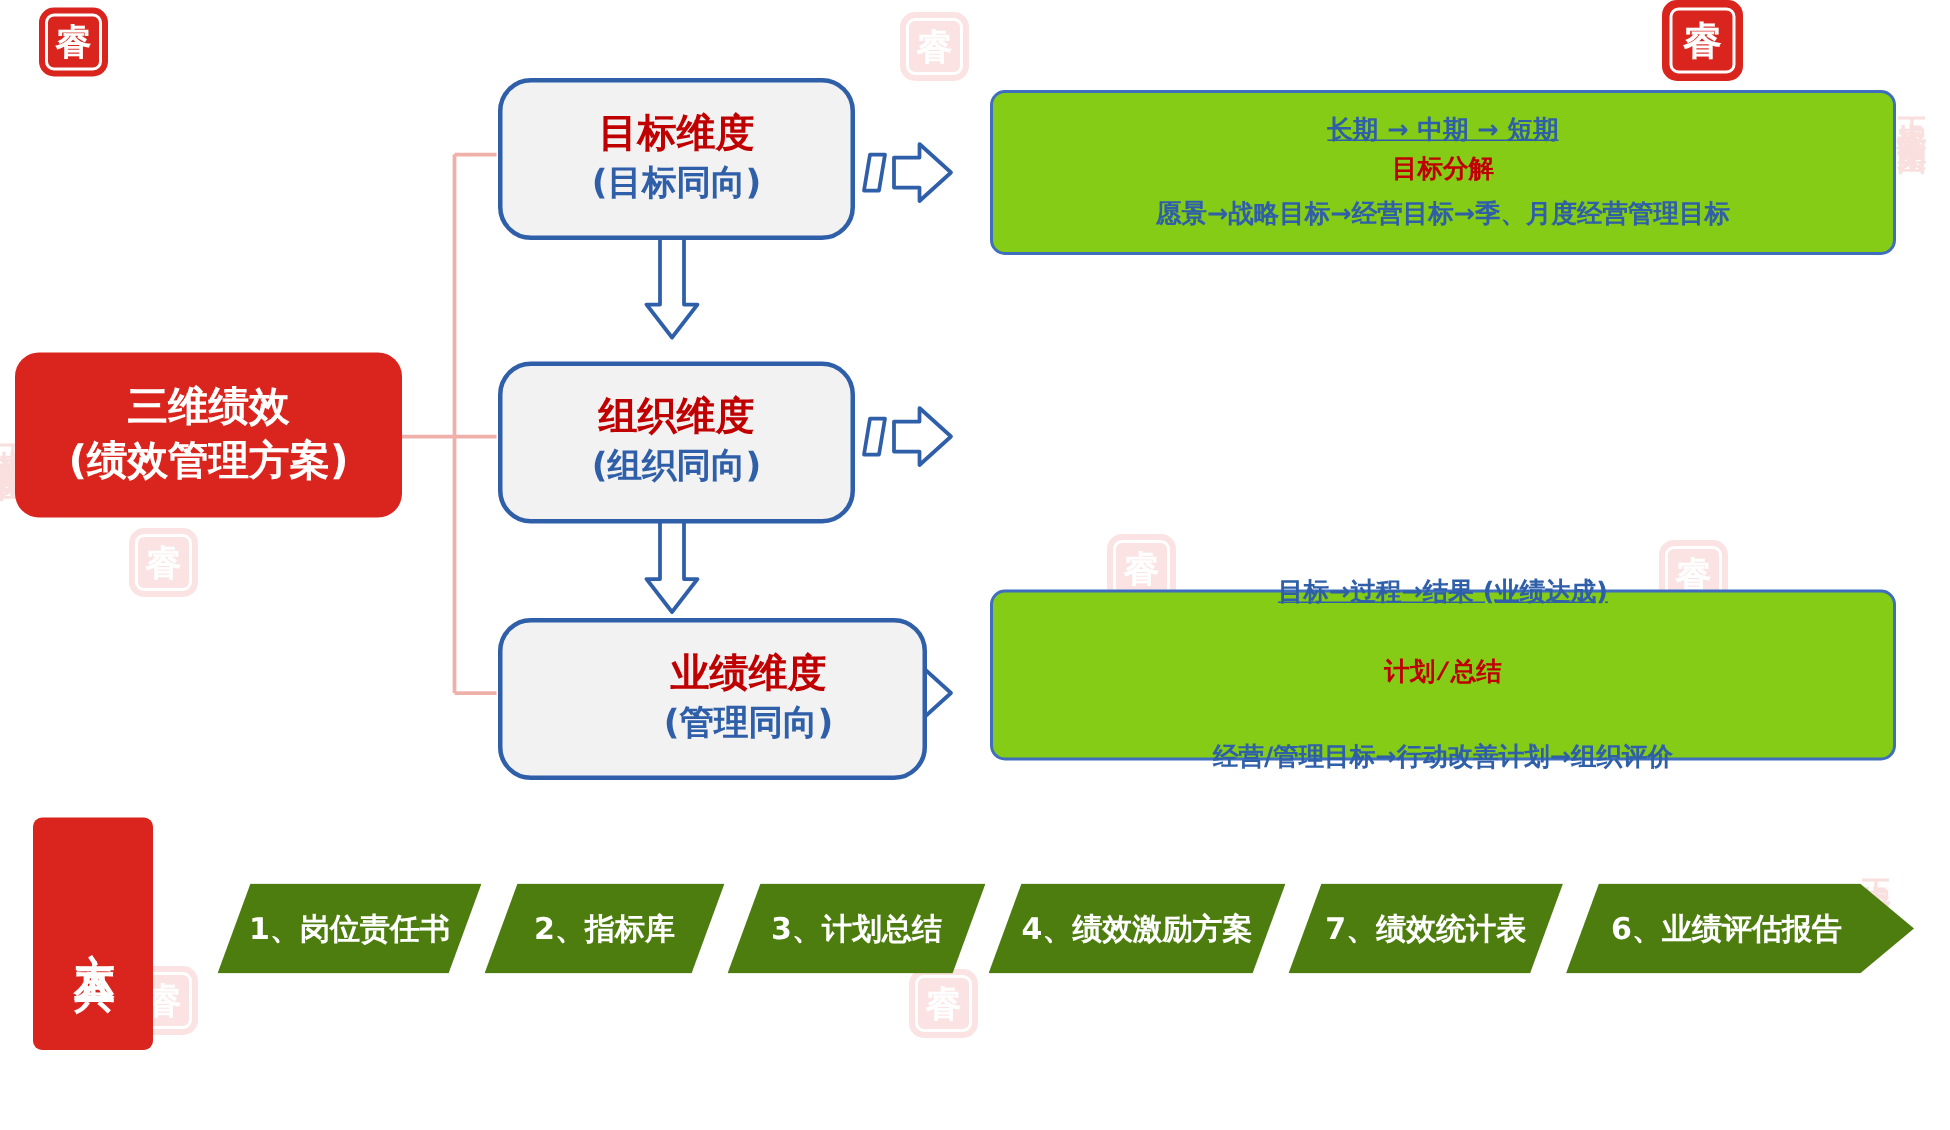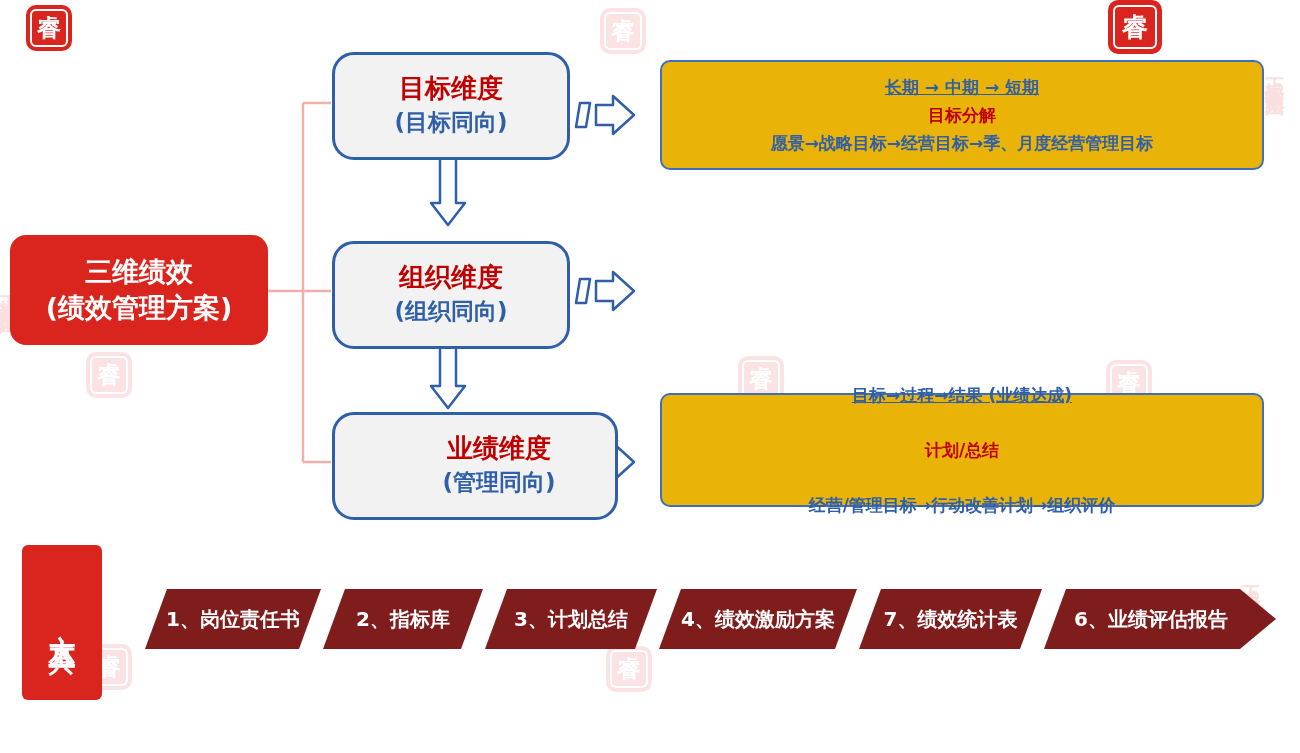--- a/index.html
+++ b/index.html
@@ -34,37 +34,37 @@
     background:#f2f2f2;border:3px solid #2e5fa8;border-radius:22px;
     display:flex;flex-direction:column;align-items:center;justify-content:center;
     text-align:center;line-height:1.3;
   }
   .dim .t{color:#c00000;font-weight:bold;font-size:26px;font-family:Liberation Mono, monospace;}
   .dim .s{color:#2e5fa8;font-weight:bold;font-size:23px;}
   .dim1{top:52px;} .dim2{top:241px;} .dim3{top:412px;padding-left:48px;}
   
   .detail{
     position:absolute;left:660px;width:604px;z-index:2;box-sizing:border-box;
-    background:#eab308;border:2px solid #3f6ebf;border-radius:10px;
+    background:#84cc16;border:2px solid #3f6ebf;border-radius:10px;
     display:flex;flex-direction:column;align-items:center;justify-content:center;
     text-align:center;line-height:1.65;font-weight:bold;font-size:17px;
   }
   .detail .flow{color:#2e5fa8;text-decoration:underline;}
-  .detail .kw{color:#c00000;}
+  .detail .kw{color:#c00000;font-family:Liberation Mono, monospace;}
   .detail .chain{color:#2e5fa8;}
   .det1{top:60px;height:110px;} .det2{top:234px;height:113px;} .det3{top:393px;height:114px;gap:27px;}
   
   .tools-label{
     position:absolute;left:22px;top:545px;width:80px;height:155px;z-index:2;
     background:#d9251d;border-radius:6px;color:#fff;font-weight:bold;font-size:27px;
     display:flex;align-items:center;justify-content:center;
     writing-mode:vertical-rl;text-orientation:upright;letter-spacing:5px;
   }
   .tool{
-    position:absolute;top:589px;height:60px;z-index:2;background:#7f1d1d;color:#fff;
+    position:absolute;top:589px;height:60px;z-index:2;background:#4d7c0f;color:#fff;
     font-weight:bold;font-size:20px;display:flex;align-items:center;justify-content:center;
     clip-path:polygon(22px 0, 100% 0, calc(100% - 22px) 100%, 0 100%);
     text-align:center;
   }
   .tool.arrow{
     clip-path:polygon(22px 0, calc(100% - 36px) 0, 100% 50%, calc(100% - 36px) 100%, 0 100%);
     padding-right:18px;box-sizing:border-box;
   }
   .t1{left:145px;width:176px;} .t2{left:323px;width:160px;} .t3{left:485px;width:172px;}
   .t4{left:659px;width:198px;} .t5{left:859px;width:183px;} .t6{left:1044px;width:232px;}

